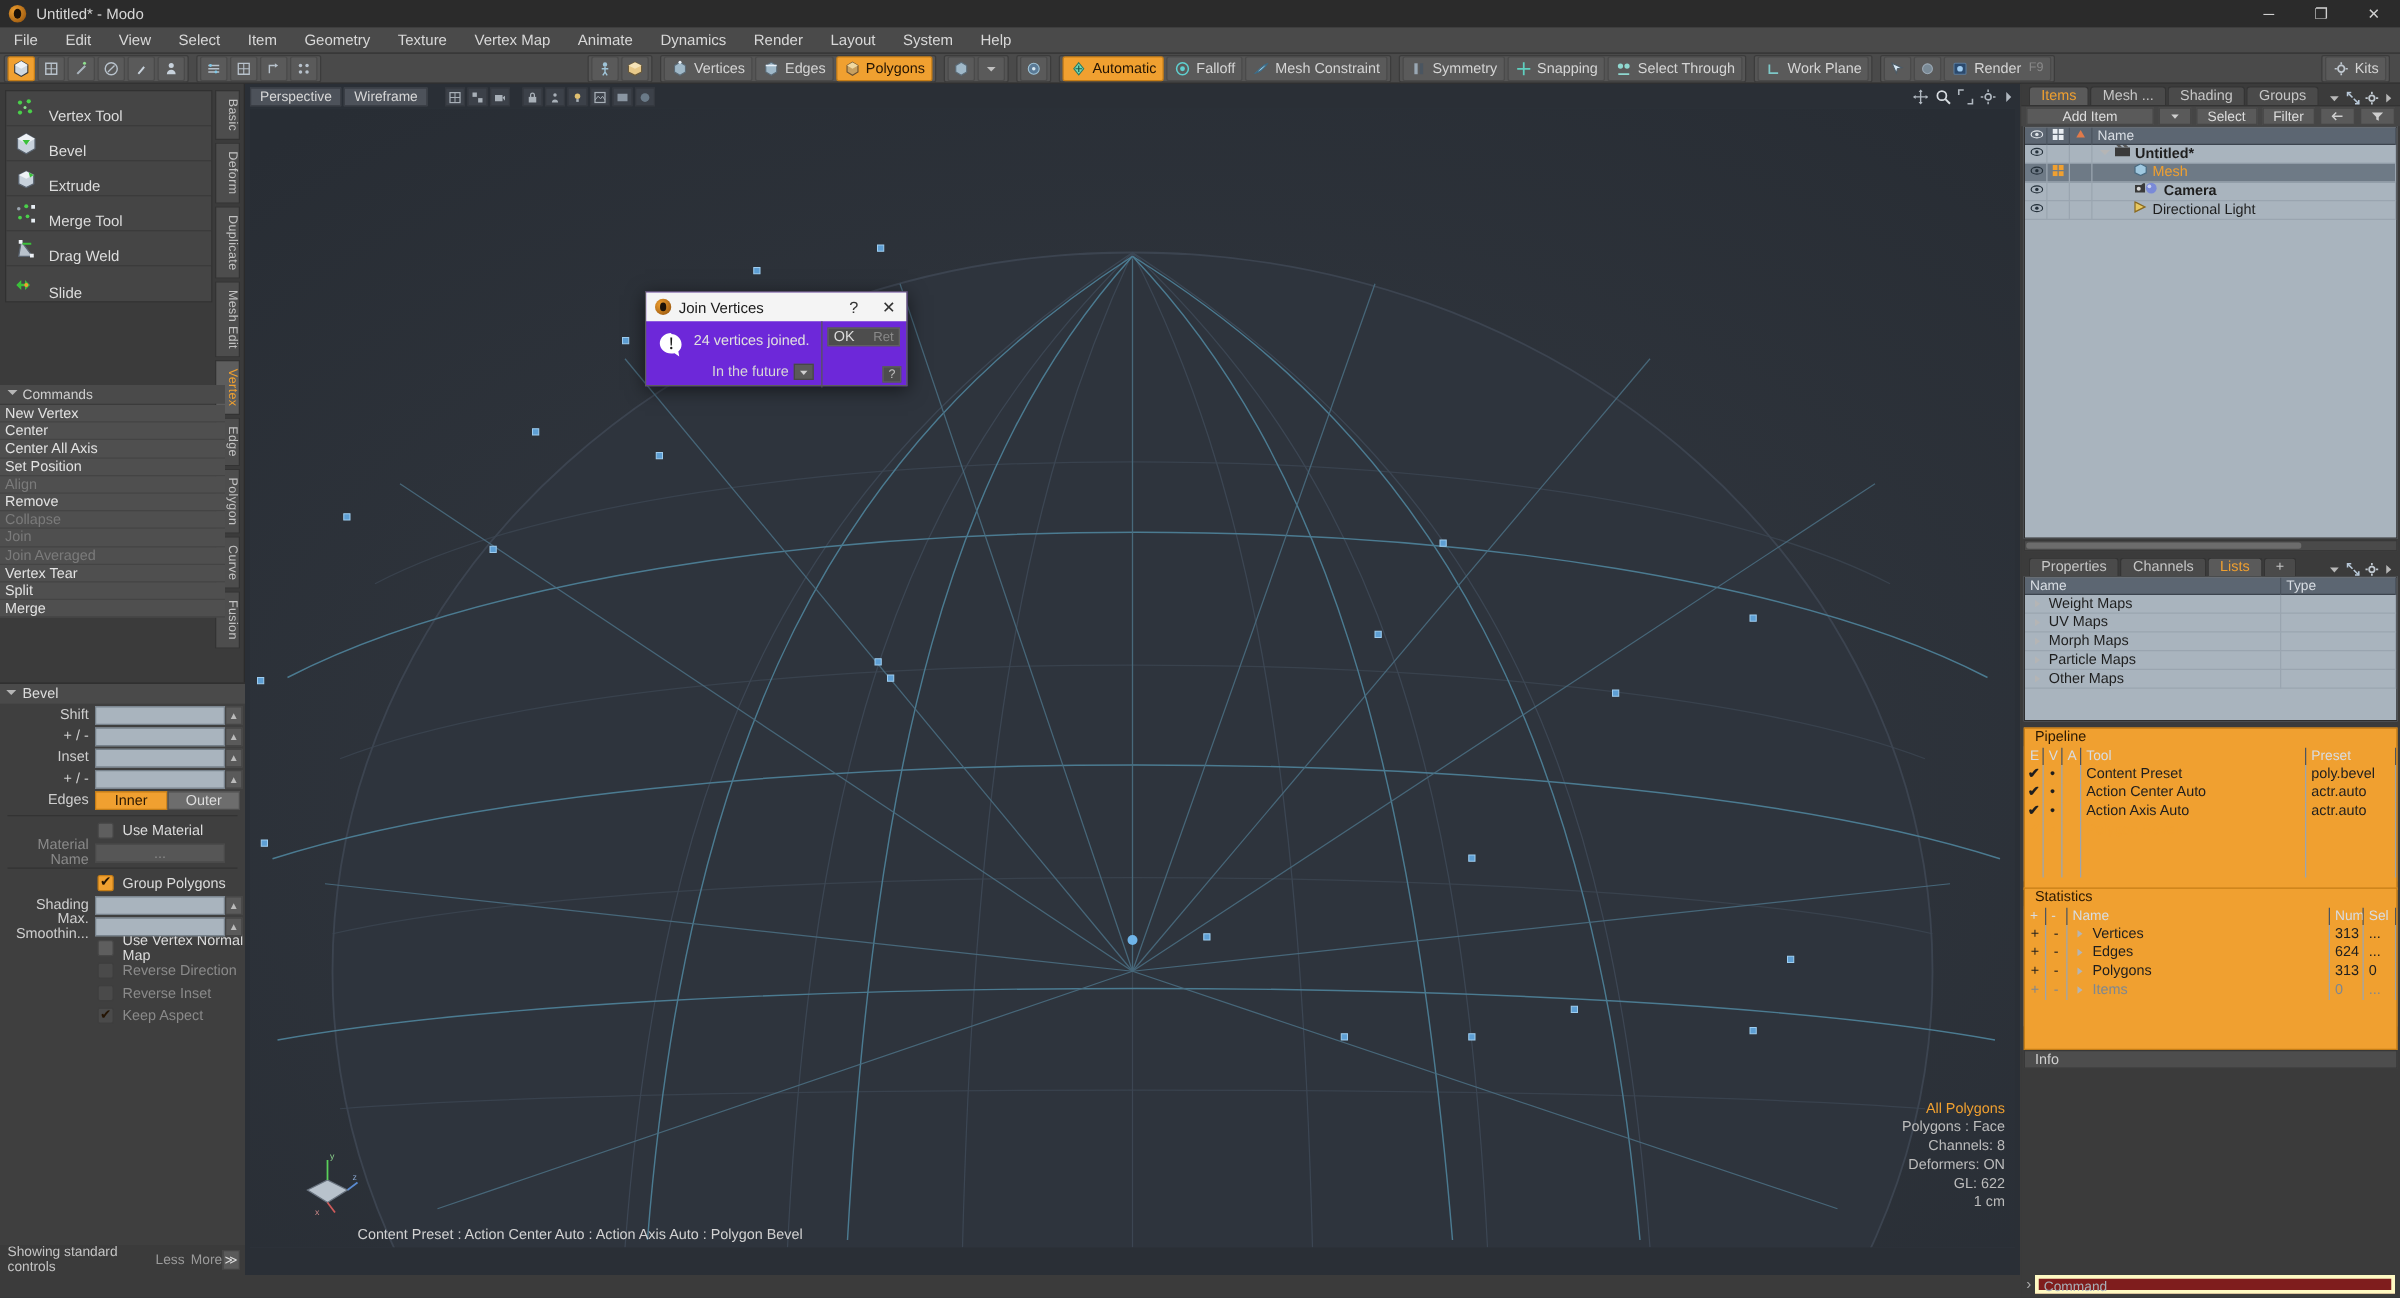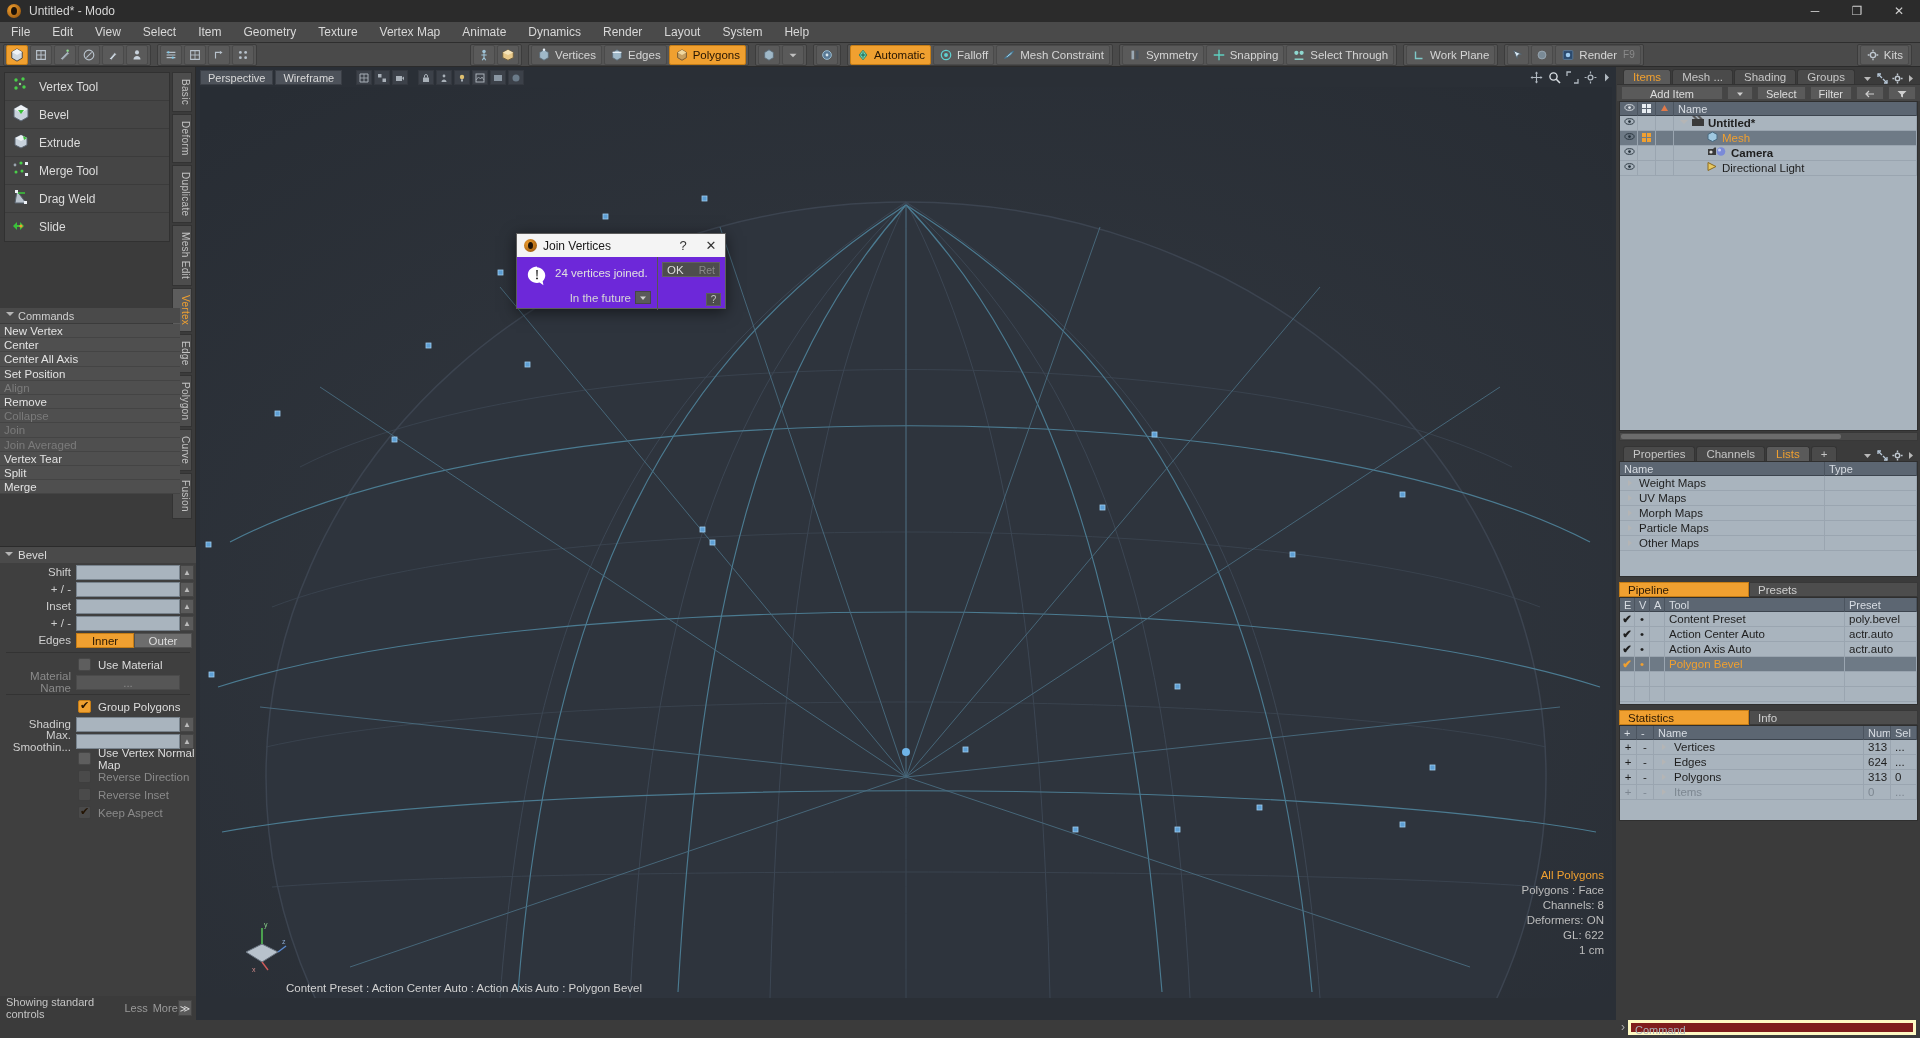--- a/index.html
+++ b/index.html
@@ -61,21 +61,21 @@
   .ic { width: 14px; height: 14px; display: inline-block; flex: 0 0 auto; }
   .spacer { flex: 1; }
 
   
   .leftpanel {
     position: absolute; top: 67px; left: 0; width: 196px; height: 953px;
     background: #3b3b3b; border-right: 1px solid #2b2b2b;
   }
   .toolbox { position: absolute; top: 5px; left: 4px; width: 166px;
              background: #454545; border: 1px solid #313131; }
-  .toolrow { display: flex; align-items: center; height: 28px; padding-left: 6px;
+  .toolrow { display: flex; align-items: flex-end; height: 28px; padding-left: 6px;
              border-bottom: 1px solid #3b3b3b; gap: 8px; font-size: 12px; color: #dcdcdc; }
   .toolrow:last-child { border-bottom: none; }
   .ticon { width: 20px; height: 20px; flex: 0 0 auto; }
 
   .vtabs { position: absolute; top: 5px; left: 172px; width: 20px; }
   .vtab { width: 20px; background: #4d4d4d; border: 1px solid #333;
           color: #c2c2c2; font-size: 10px; writing-mode: vertical-rl;
           text-align: center; padding: 6px 0; margin-bottom: 2px; letter-spacing: .3px; }
   .vtab.sel { background: #5d5d5d; color: #f0a030; }
 
@@ -134,21 +134,21 @@
   .vphdr { position: absolute; left: 4px; top: 2px; right: 4px; height: 17px;
            display: flex; align-items: center; gap: 2px; }
   .vpbtn { height: 15px; line-height: 15px; padding: 0 7px; font-size: 11px;
            background: #4d525a; color: #d8d8d8; border: 1px solid #3a3e45; }
   .vpicon { width: 16px; height: 15px; background: #3c4149; border: 1px solid #34383f;
             display: flex; align-items: center; justify-content: center; }
   .vpright { margin-left: auto; display: flex; align-items: center; gap: 5px; }
 
   .canvas { position: absolute; left: 4px; top: 20px; right: 4px; bottom: 22px;
             background: #2f343c; overflow: hidden; }
-  .vpinfo { position: absolute; right: 8px; bottom: 40px; text-align: right;
+  .vpinfo { position: absolute; right: 8px; bottom: 28px; text-align: right;
             font-size: 11.5px; line-height: 15px; color: #bcbcbc; }
   .vpinfo .hl { color: #f0a030; }
   .vpstatus { position: absolute; left: 0; bottom: 0; width: 100%; height: 20px;
               font-size: 11.5px; color: #d2d2d2; display: flex; align-items: center;
               padding-left: 86px; }
   .gizmo { position: absolute; left: 36px; bottom: 22px; width: 56px; height: 56px; }
 
   
   .rightpanel { position: absolute; left: 1617px; top: 67px; width: 303px; height: 953px;
                 background: #3b3b3b; }
@@ -174,21 +174,21 @@
   .listbody { background: #a9b4be; }
   .lrow { display: flex; height: 15px; align-items: center; font-size: 11.5px;
           color: #1e1e1e; border-bottom: 1px solid #9aa5b0; }
   .lrow.sel { background: #6e7a86; color: #f0a030; }
   .lrow .c { height: 15px; line-height: 15px; border-right: 1px solid #9aa5b0;
              padding-left: 4px; overflow: hidden; white-space: nowrap; }
   .eye { width: 11px; height: 11px; }
 
   .panelbox { border: 1px solid #2f2f2f; background: #a9b4be; }
 
-  .pipehdr { display: flex; height: 15px; }
+  .pipehdr { display: flex; height: 15px; flex-direction: column; }
   .pipetab { height: 15px; line-height: 15px; font-size: 11.5px; padding: 0 8px;
              background: #4d4d4d; color: #cfcfcf; border: 1px solid #383838; }
   .pipetab.sel { background: #f0a030; color: #2a1803; border-color: #c57d16; }
 
   .hscroll { height: 9px; background: #4a4a4a; border: 1px solid #383838; position: relative; }
   .hscroll .thumb { position: absolute; left: 1px; top: 1px; height: 5px; width: 74%;
                     background: #6c6c6c; border-radius: 2px; }
 
   .cmdbar { position: absolute; left: 1617px; bottom: 0; width: 303px; height: 22px;
             background: #3b3b3b; display: flex; align-items: center; gap: 3px; padding: 0 4px; }

